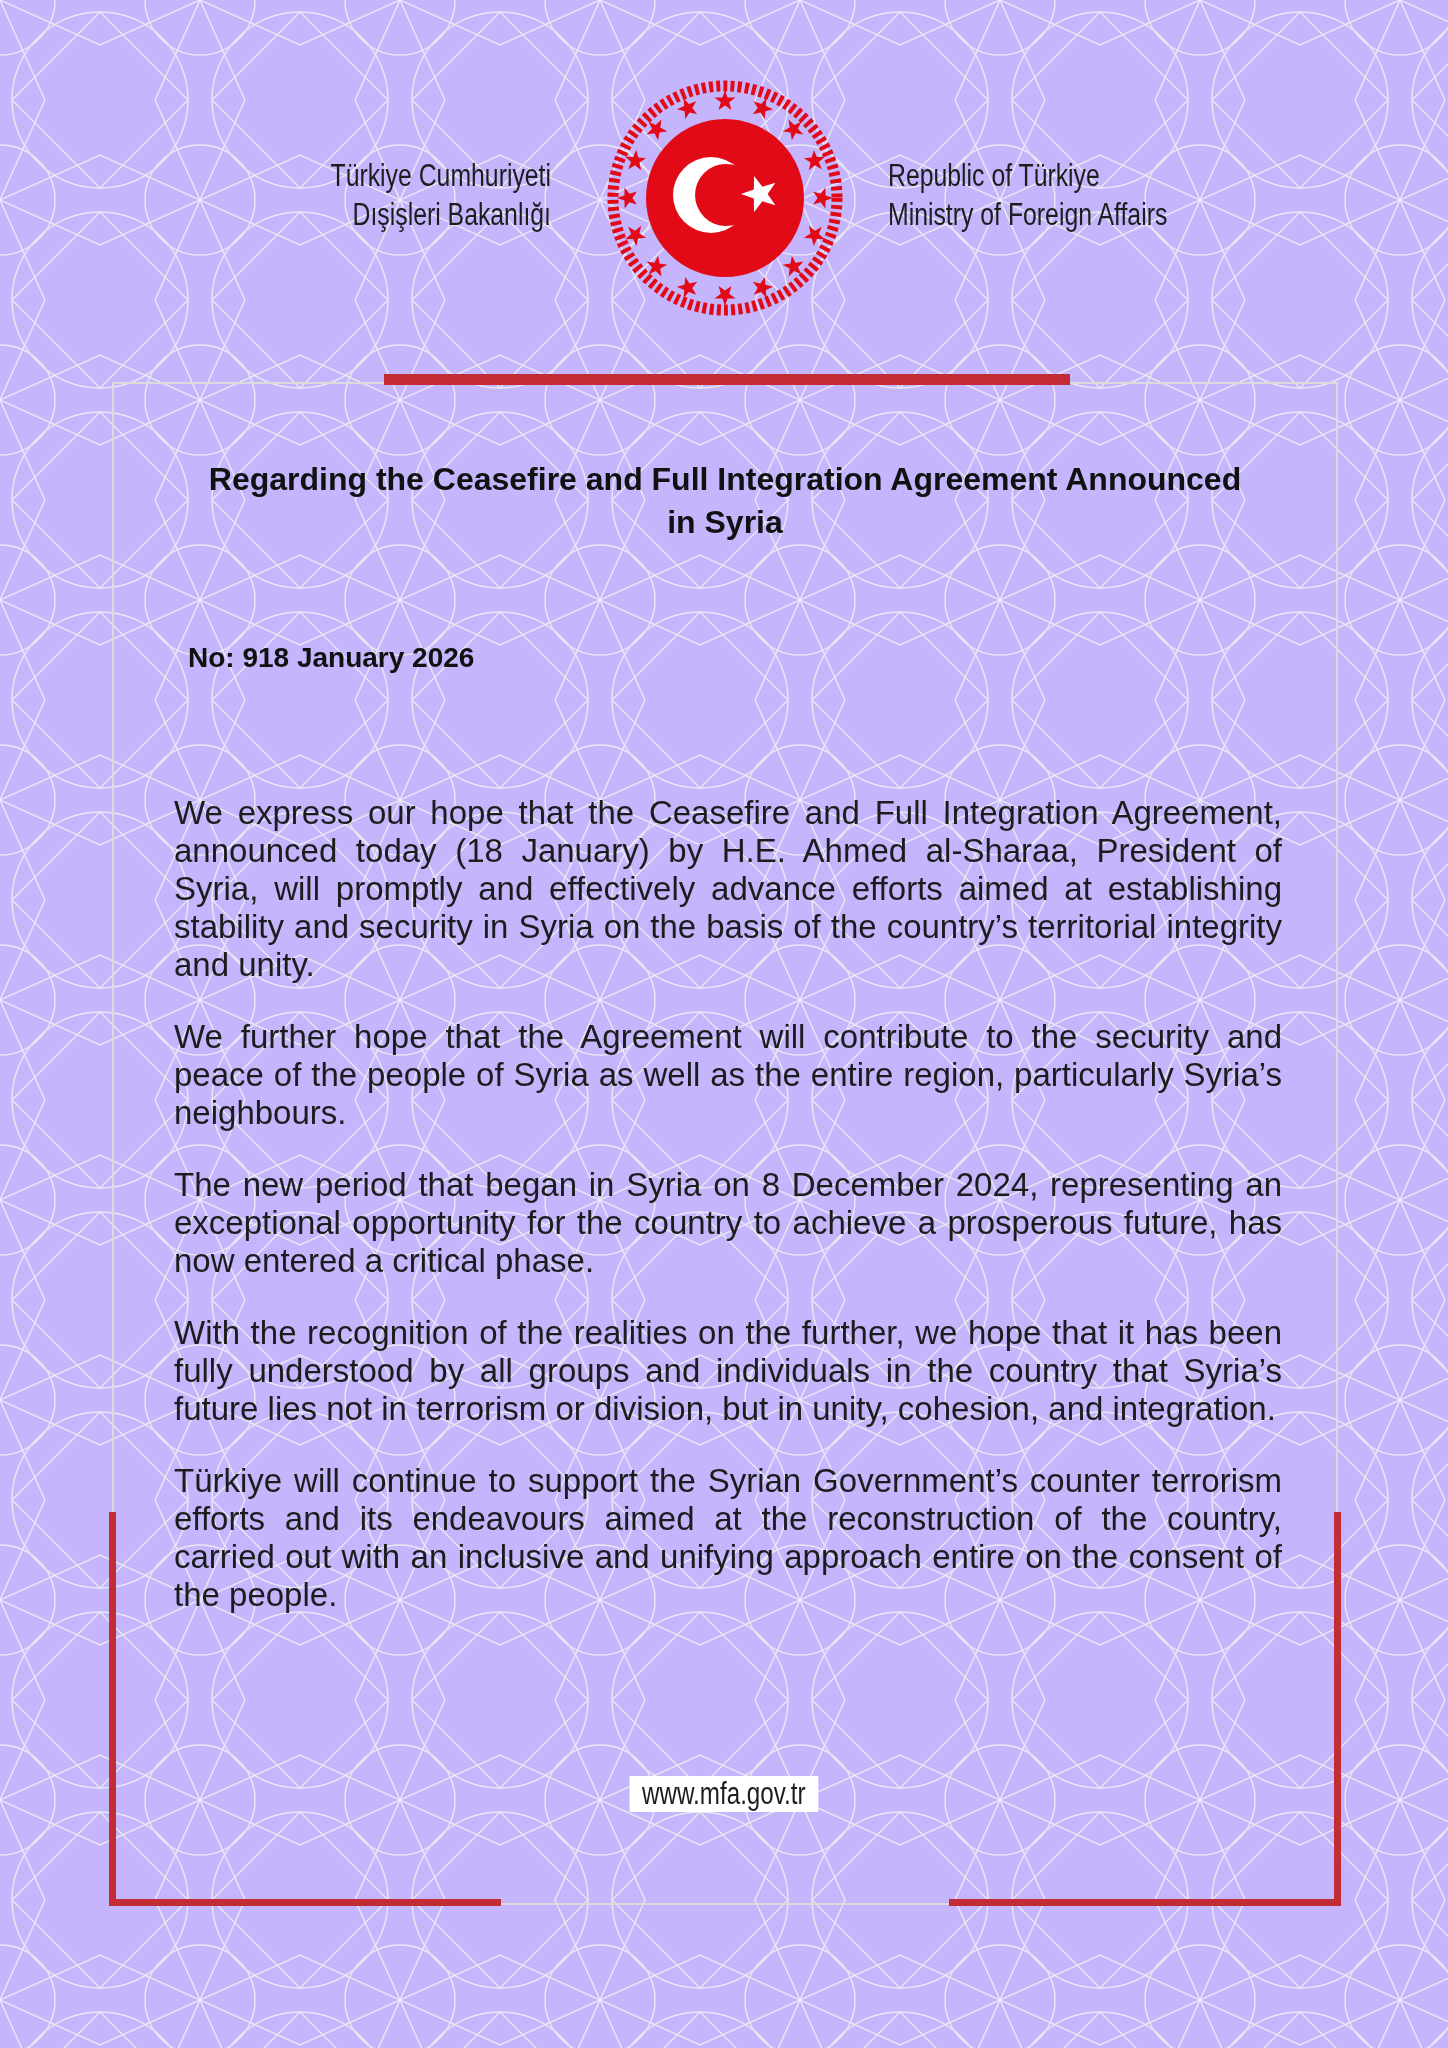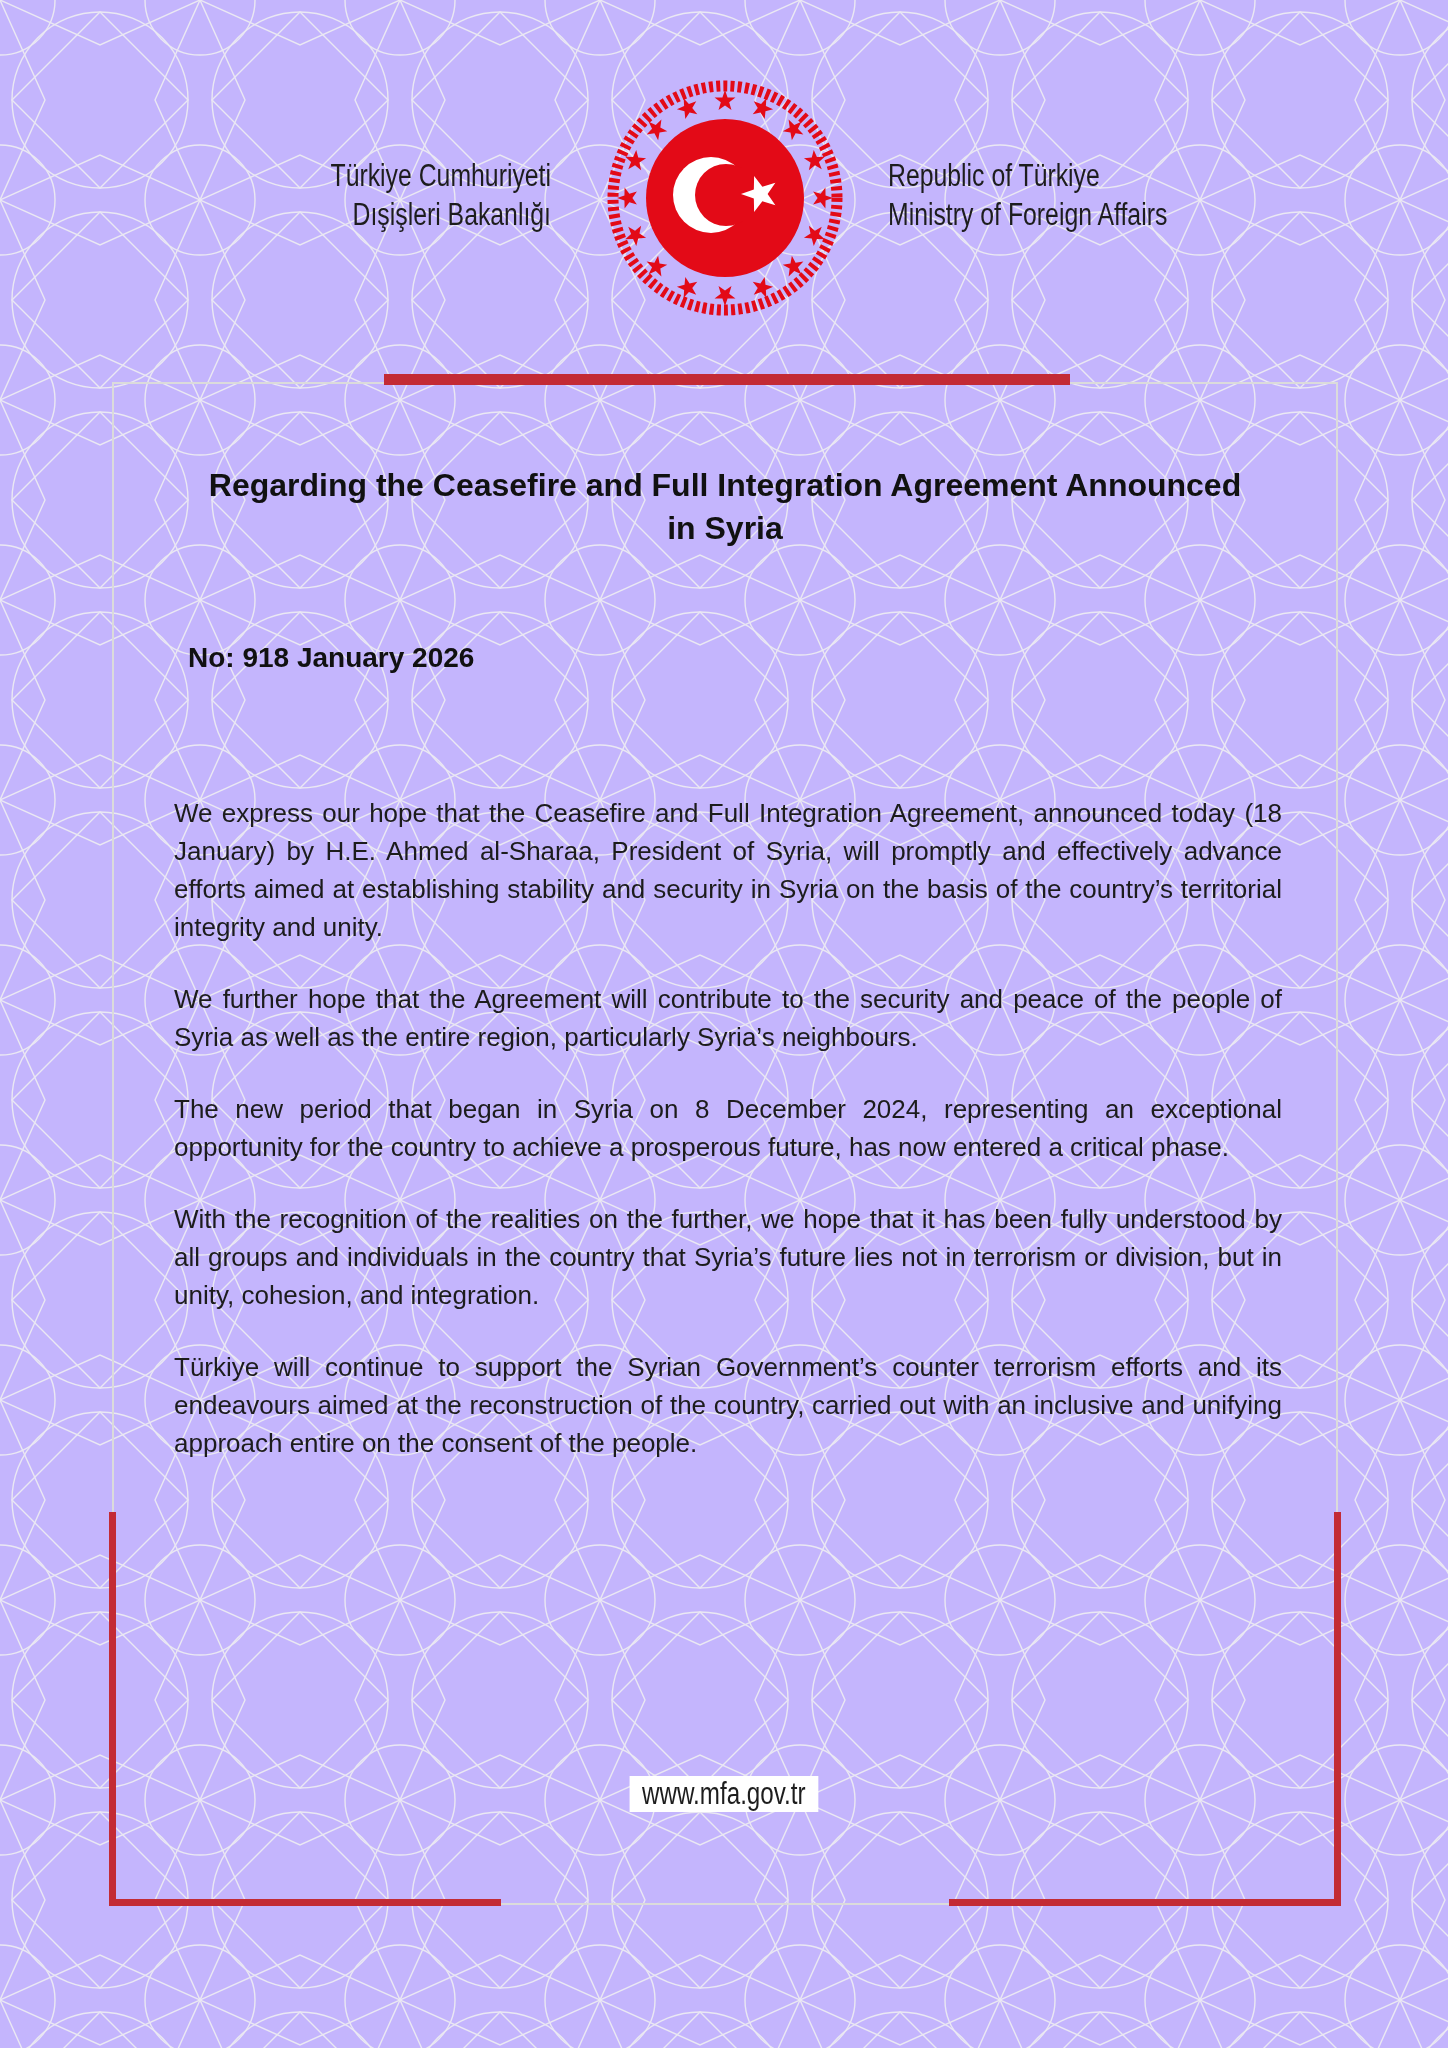--- a/index.html
+++ b/index.html
@@ -30,31 +30,31 @@
   .red-bar{
     position:absolute;left:384px;top:374px;width:686px;height:11px;
     z-index:3;
   }
   
   .frame{
     position:absolute;left:112px;top:382px;width:1226px;height:1523px;
     border:2px solid #dbdbdb;box-sizing:border-box;z-index:1;
   }
   .title{
-    position:absolute;top:74px;left:0;right:0;margin:6px;
+    position:absolute;top:74px;left:0;right:0;margin:0;
     text-align:center;font-size:32px;font-weight:bold;line-height:43px;color:#111;
   }
   .meta{
     position:absolute;top:258px;left:74px;right:70px;
     display:flex;justify-content:flex-start;
     font-size:28px;font-weight:bold;color:#111;
   }
   .bodytext{
     position:absolute;top:410px;left:60px;right:54px;
-    font-size:26px;line-height:38px;color:#1c1c1c;
+    font-size:33px;line-height:38px;color:#1c1c1c;
   }
   .bodytext p{margin:0 0 34px 0;text-align:justify;}
   
   .bracket{position:absolute;z-index:3;}
   .bl-v{left:109px;top:1512px;width:7px;height:394px;}
   .br-v{left:1334px;top:1512px;width:7px;height:394px;}
   .bl-h{left:109px;top:1899px;width:392px;height:7px;}
   .br-h{left:949px;top:1899px;width:392px;height:7px;}
   
   .footer-url{

